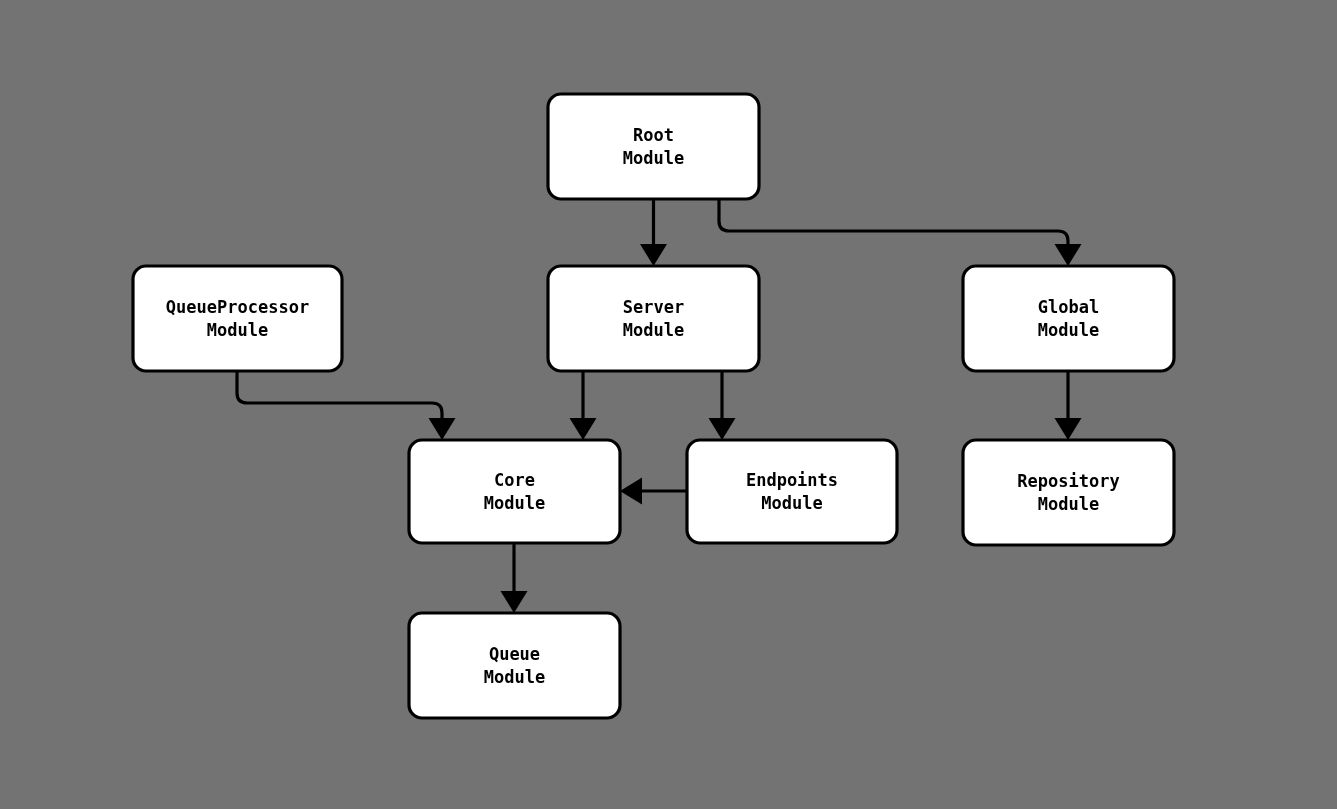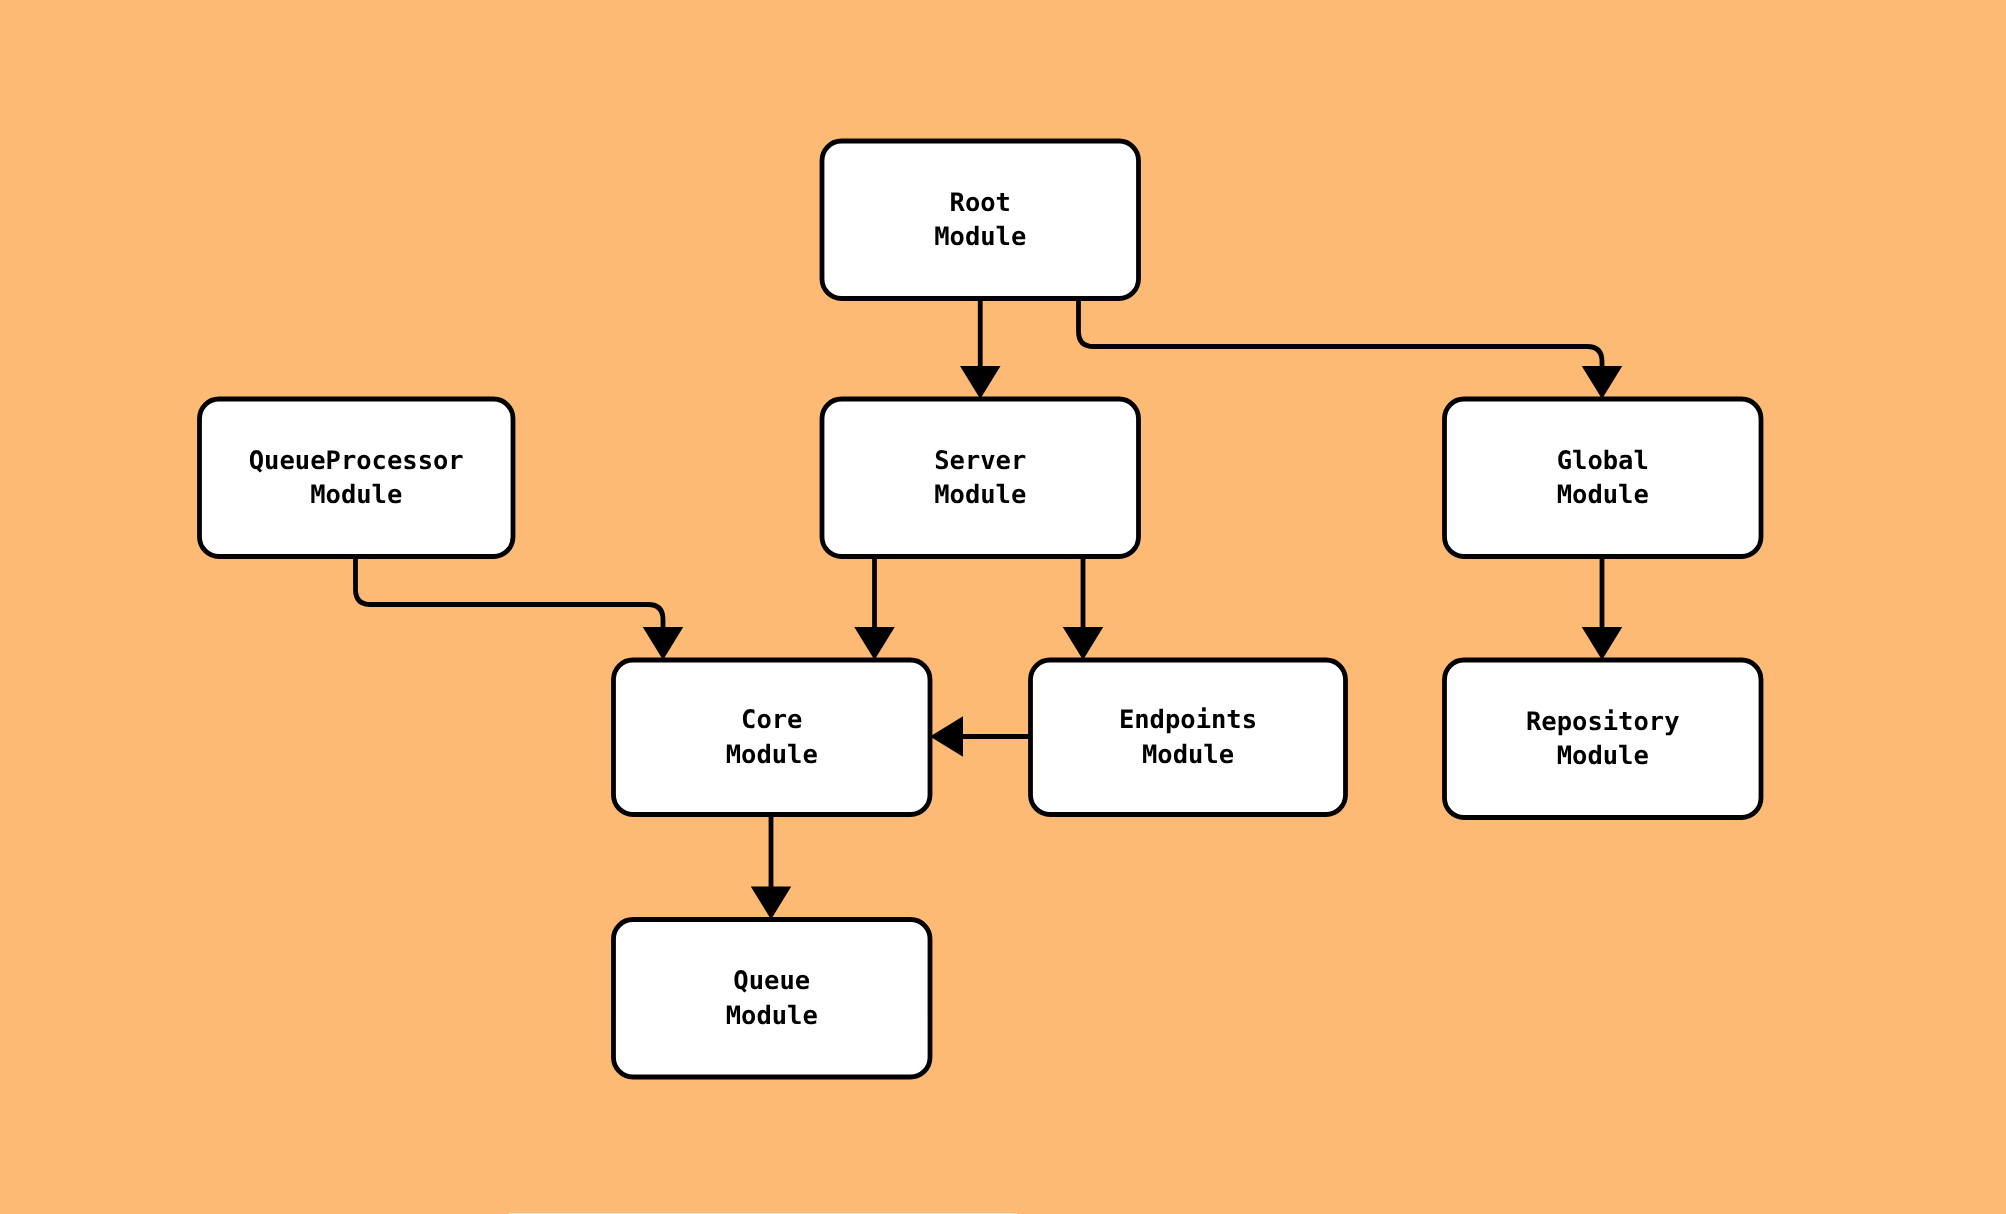--- a/index.html
+++ b/index.html
@@ -10,21 +10,21 @@
   body {
     width: 1337px;
     height: 809px;
     overflow: hidden;
     font-family: "DejaVu Sans Mono", monospace;
   }
   #diagram-root {
     position: relative;
     width: 1337px;
     height: 809px;
-    background: #fdba74;
+    background: #737373;
   }
   svg#diagram-canvas {
     display: block;
     width: 1337px;
     height: 809px;
   }
   .node-box {
     fill: #ffffff;
     stroke: #000000;
     stroke-width: 3.2;

